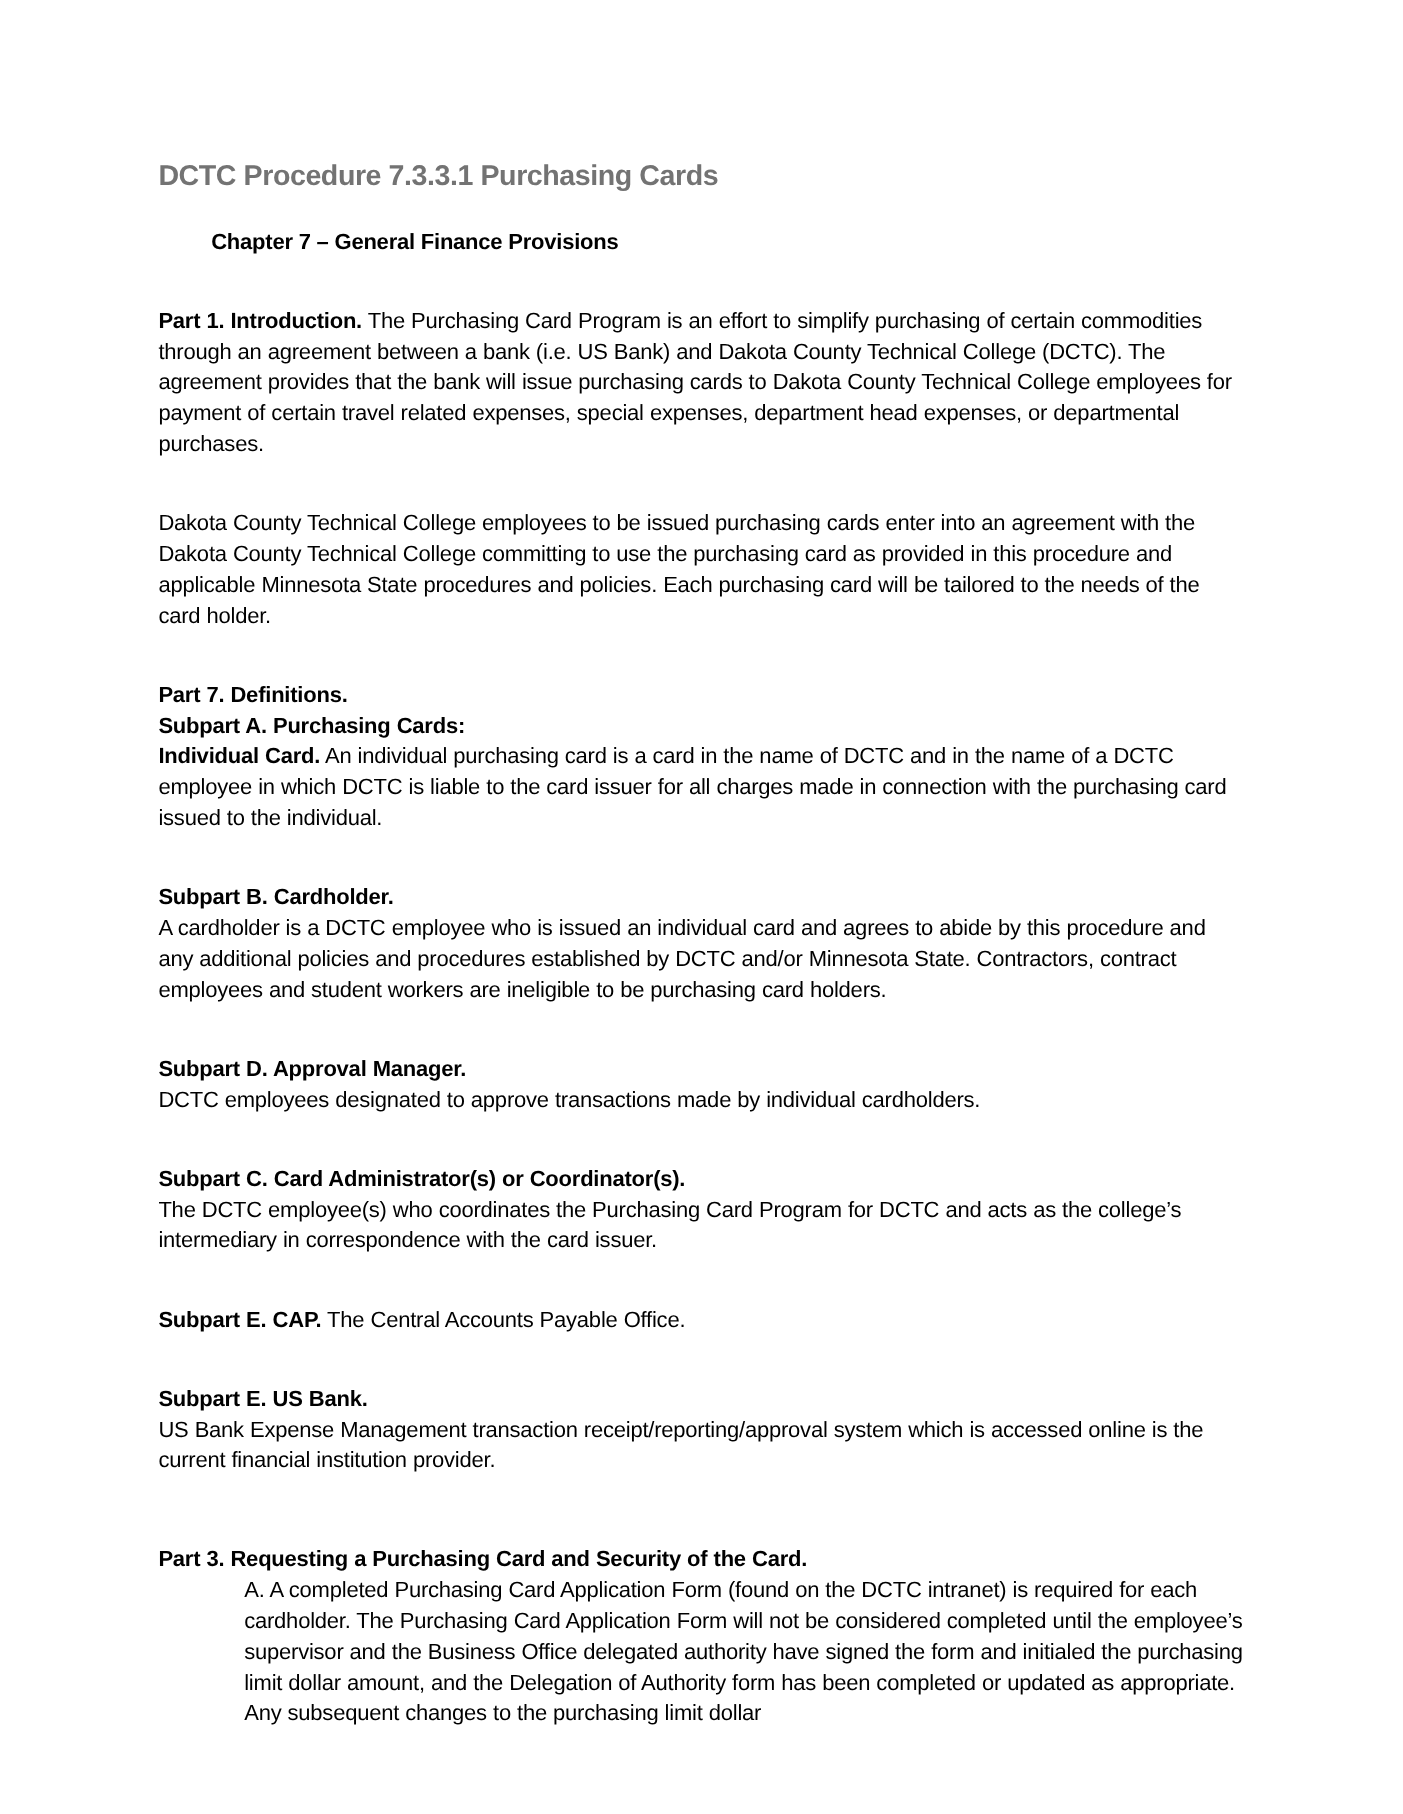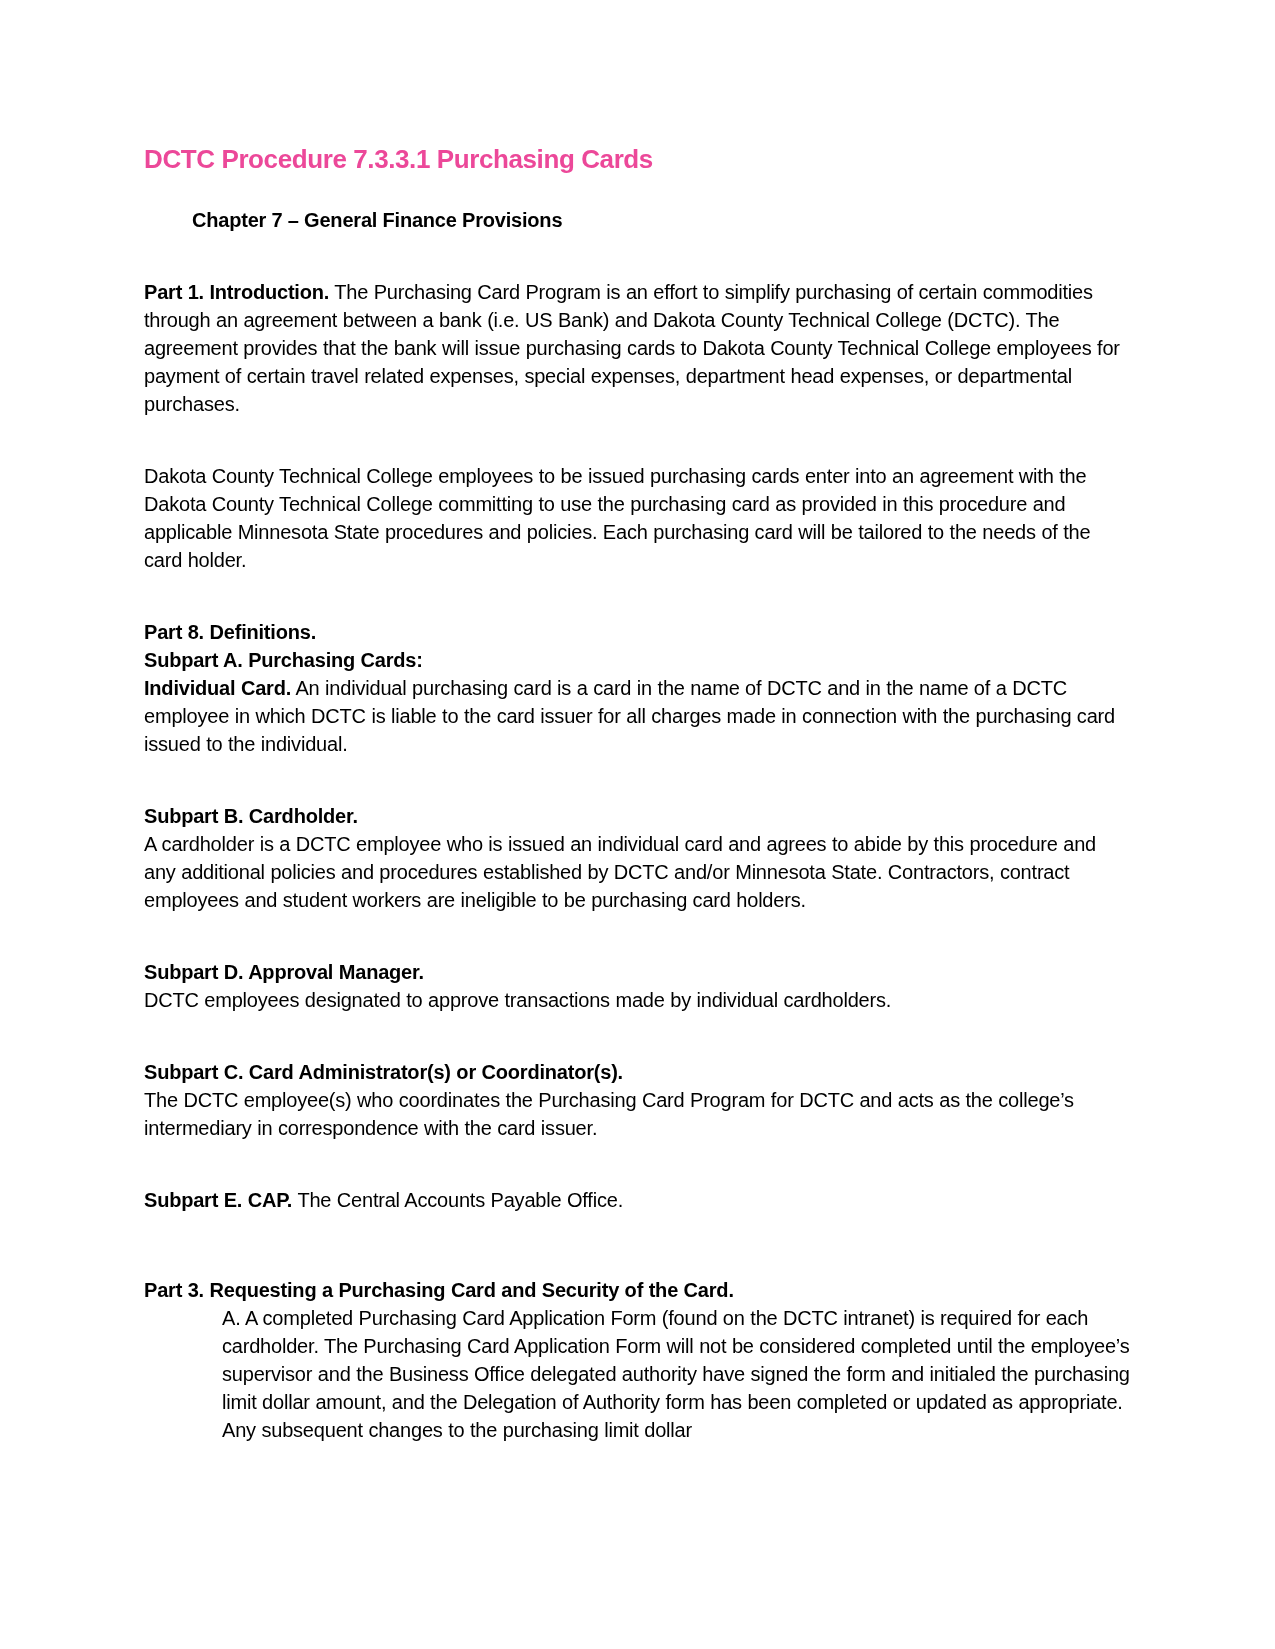--- a/index.html
+++ b/index.html
@@ -18,21 +18,21 @@
     width: 1275px;
     height: 1649px;
     background: #ffffff;
     padding: 142px 144px 0 144px;
   }
   .doc-title {
     font-size: 26px;
     font-weight: bold;
     letter-spacing: -0.4px;
     line-height: 34px;
-    color: #ec4899;
+    color: #737373;
   }
   .chapter-heading {
     margin-top: 30px;
     font-size: 20px;
     font-weight: bold;
     letter-spacing: -0.2px;
     line-height: 28px;
     margin-left: 48px;
   }
   .para {
@@ -59,21 +59,21 @@
   <p class="para">
     <span class="bold">Part 1. Introduction.</span>
     <span>The Purchasing Card Program is an effort to simplify purchasing of certain commodities through an agreement between a bank (i.e. US Bank) and Dakota County Technical College (DCTC). The agreement provides that the bank will issue purchasing cards to Dakota County Technical College employees for payment of certain travel related expenses, special expenses, department head expenses, or departmental purchases.</span>
   </p>
 
   <p class="para">
     <span>Dakota County Technical College employees to be issued purchasing cards enter into an agreement with the Dakota County Technical College committing to use the purchasing card as provided in this procedure and applicable Minnesota State procedures and policies. Each purchasing card will be tailored to the needs of the card holder.</span>
   </p>
 
   <div class="para">
-    <span class="line bold">Part 8. Definitions.</span>
+    <span class="line bold">Part 7. Definitions.</span>
     <span class="line bold">Subpart A. Purchasing Cards:</span>
     <span class="line">
       <span class="bold">Individual Card.</span>
       <span>An individual purchasing card is a card in the name of DCTC and in the name of a DCTC employee in which DCTC is liable to the card issuer for all charges made in connection with the purchasing card issued to the individual.</span>
     </span>
   </div>
 
   <div class="para">
     <span class="line bold">Subpart B. Cardholder.</span>
     <span class="line">A cardholder is a DCTC employee who is issued an individual card and agrees to abide by this procedure and any additional policies and procedures established by DCTC and/or Minnesota State. Contractors, contract employees and student workers are ineligible to be purchasing card holders.</span>
@@ -87,19 +87,23 @@
   <div class="para">
     <span class="line bold">Subpart C. Card Administrator(s) or Coordinator(s).</span>
     <span class="line">The DCTC employee(s) who coordinates the Purchasing Card Program for DCTC and acts as the college’s intermediary in correspondence with the card issuer.</span>
   </div>
 
   <p class="para">
     <span class="bold">Subpart E. CAP.</span>
     <span>The Central Accounts Payable Office.</span>
   </p>
 
+  <div class="para">
+    <span class="line bold">Subpart E. US Bank.</span>
+    <span class="line">US Bank Expense Management transaction receipt/reporting/approval system which is accessed online is the current financial institution provider.</span>
+  </div>
 
   <div class="para part3">
     <span class="line bold">Part 3. Requesting a Purchasing Card and Security of the Card.</span>
     <span class="line indent-item">A. A completed Purchasing Card Application Form (found on the DCTC intranet) is required for each cardholder. The Purchasing Card Application Form will not be considered completed until the employee’s supervisor and the Business Office delegated authority have signed the form and initialed the purchasing limit dollar amount, and the Delegation of Authority form has been completed or updated as appropriate. Any subsequent changes to the purchasing limit dollar</span>
   </div>
 
 </div>
 
 </body></html>

